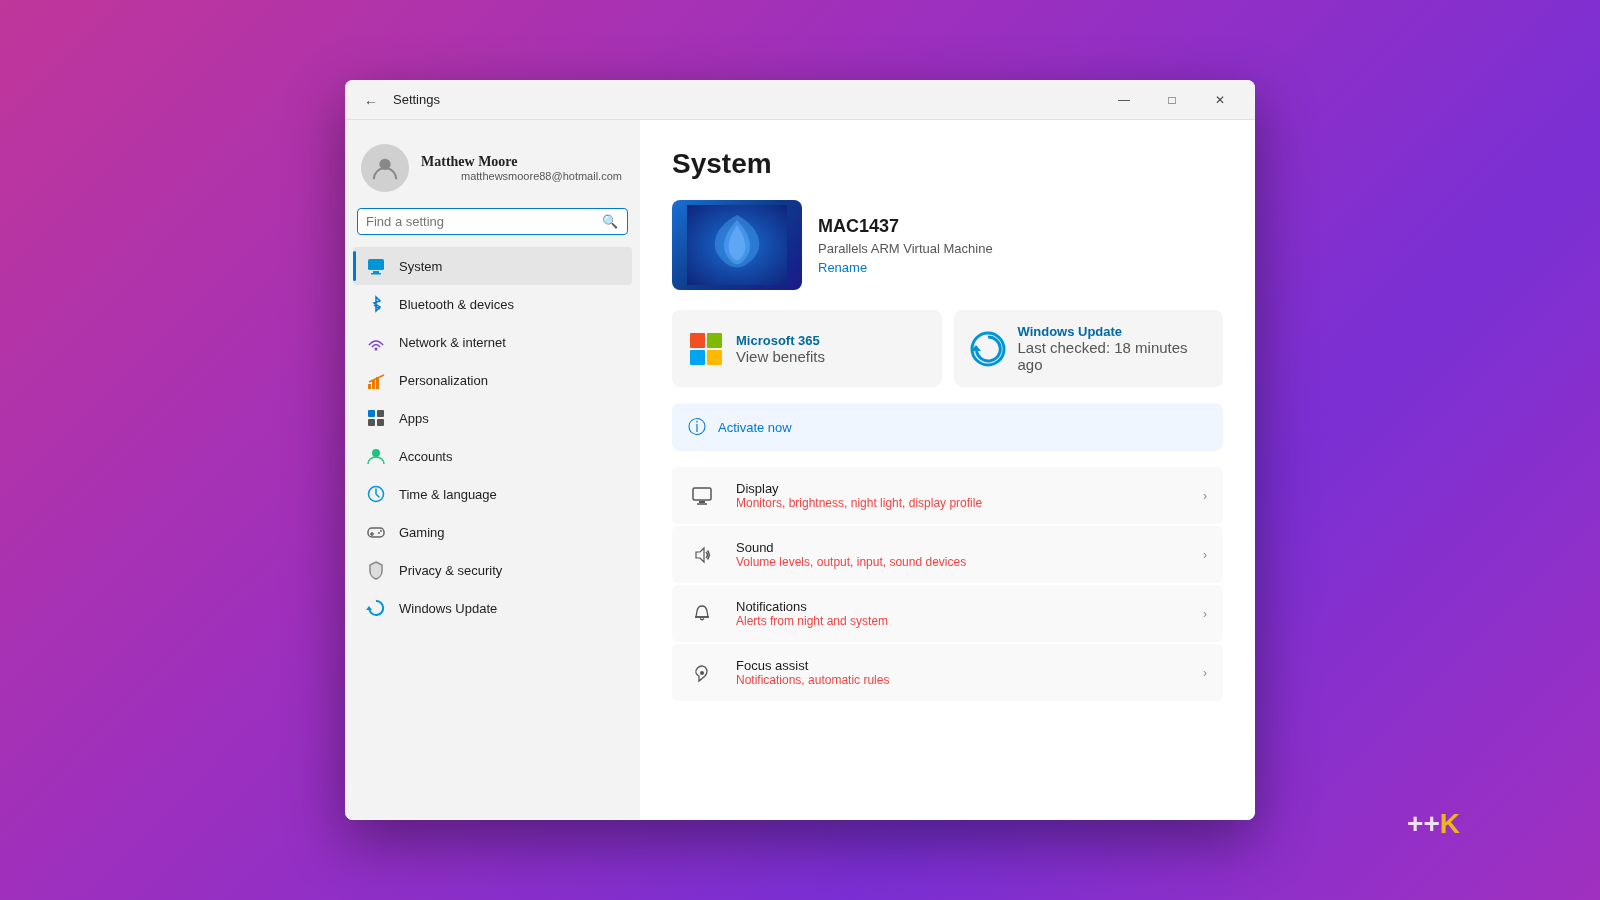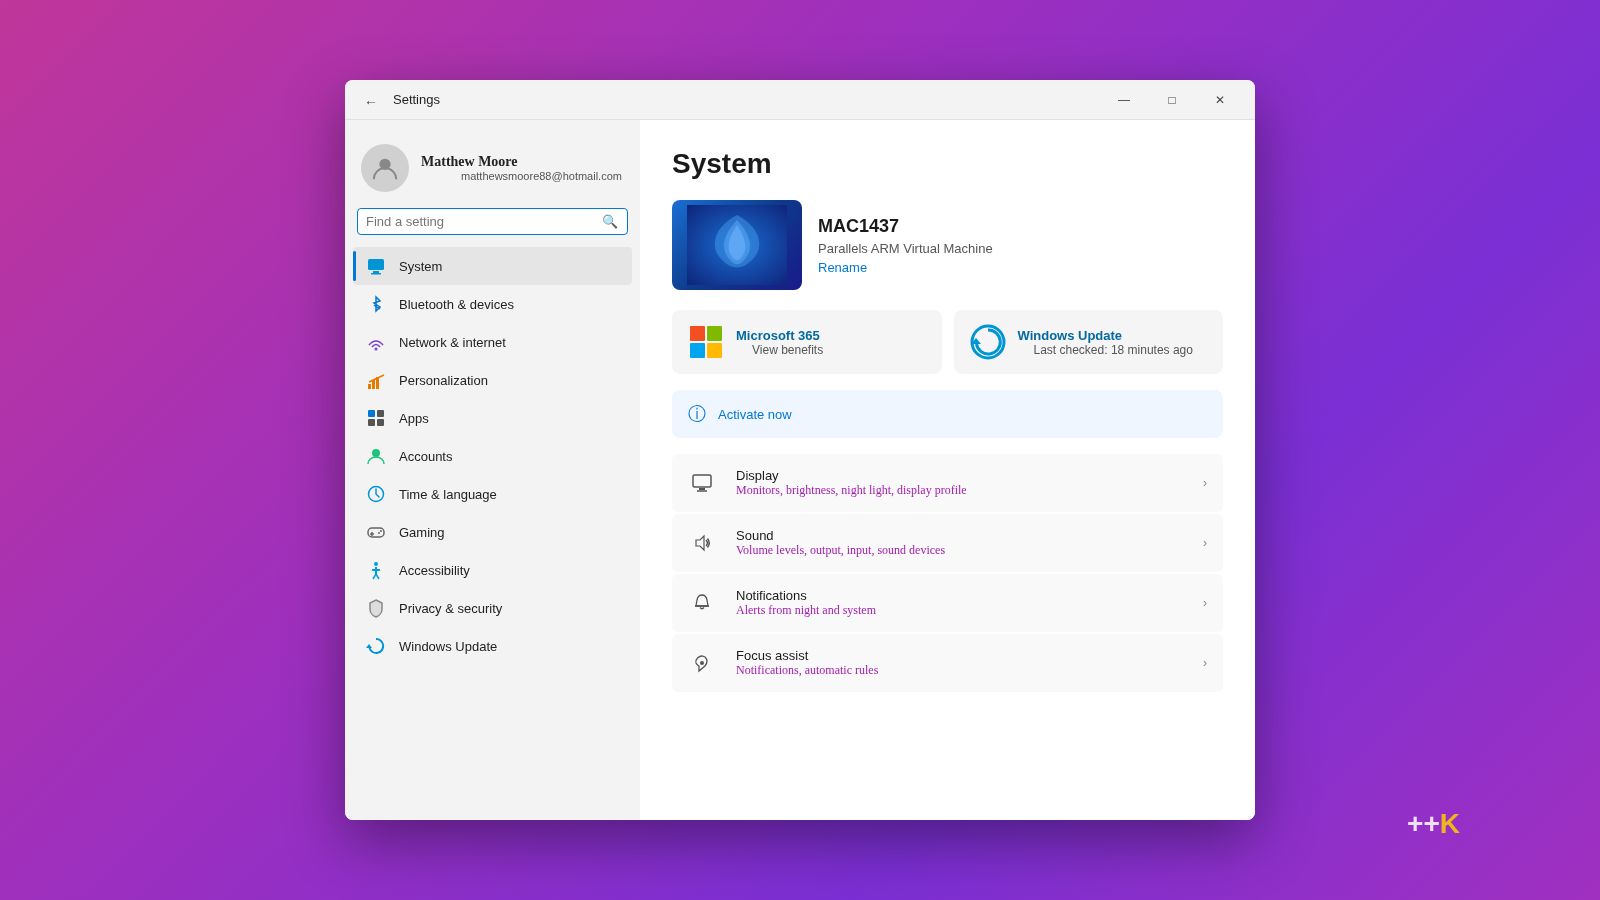--- a/index.html
+++ b/index.html
@@ -210,21 +210,21 @@
       background: #f5f5f5;
       border-radius: 8px;
       padding: 14px 16px;
       display: flex;
       align-items: center;
       gap: 12px;
       cursor: pointer;
     }
     .quick-card-icon { width: 36px; height: 36px; flex-shrink: 0; }
     .quick-card-title { font-size: 13px; font-weight: 600; color: #0369a1; }
-    .quick-card-sub { font-size: 12px; color: #555; margin-left: 16px; }
+    .quick-card-sub { font-size: 15px; color: #555; }
 
     .activation-banner {
       background: #f0f6ff;
       border-radius: 8px;
       padding: 12px 16px;
       display: flex;
       align-items: center;
       margin-bottom: 16px;
       gap: 12px;
     }
@@ -244,21 +244,21 @@
     }
     .settings-row-icon {
       width: 28px; height: 28px;
       display: flex; align-items: center; justify-content: center;
       flex-shrink: 0;
       font-size: 18px;
       color: #555;
     }
     .settings-row-content { flex: 1; }
     .settings-row-title { font-size: 13px; font-weight: 500; color: #1a1a1a; }
-    .settings-row-sub { font-size: 12px; color: #a21caf; font-family: Liberation Serif, serif; }
+    .settings-row-sub { font-size: 12px; color: #ef4444; }
     .settings-row-chevron { color: #888; font-size: 12px; }
 
     
     .ms365-icon {
       width: 36px; height: 36px;
     }
 
     .watermark {
       position: fixed;
       bottom: 60px;
@@ -392,32 +392,20 @@
               <rect x="2" y="6" width="16" height="9" rx="4" stroke="#666" stroke-width="1.5"></rect>
               <line x1="6" y1="10" x2="6" y2="14" stroke="#666" stroke-width="1.5"></line>
               <line x1="4" y1="12" x2="8" y2="12" stroke="#666" stroke-width="1.5"></line>
               <circle cx="13" cy="11" r="1" fill="#666"></circle>
               <circle cx="15" cy="9" r="1" fill="#666"></circle>
             </svg>
           </span>
           <span class="nav-label">Gaming</span>
         </li>
 
-        <li class="nav-item">
-          <span class="nav-icon">
-            <svg width="20" height="20" viewBox="0 0 20 20" fill="none">
-              <circle cx="10" cy="4" r="2" fill="#00a0e4"></circle>
-              <line x1="10" y1="7" x2="10" y2="14" stroke="#00a0e4" stroke-width="2"></line>
-              <line x1="6" y1="10" x2="14" y2="10" stroke="#00a0e4" stroke-width="2"></line>
-              <line x1="10" y1="14" x2="7" y2="19" stroke="#00a0e4" stroke-width="1.5"></line>
-              <line x1="10" y1="14" x2="13" y2="19" stroke="#00a0e4" stroke-width="1.5"></line>
-            </svg>
-          </span>
-          <span class="nav-label">Accessibility</span>
-        </li>
 
         <li class="nav-item">
           <span class="nav-icon">
             <svg width="20" height="20" viewBox="0 0 20 20" fill="none">
               <path d="M10 2 L16 5 L16 11 C16 15 13 18 10 19 C7 18 4 15 4 11 L4 5 Z" stroke="#888" stroke-width="1.5" fill="#ddd"></path>
             </svg>
           </span>
           <span class="nav-label">Privacy &amp; security</span>
         </li>
 

